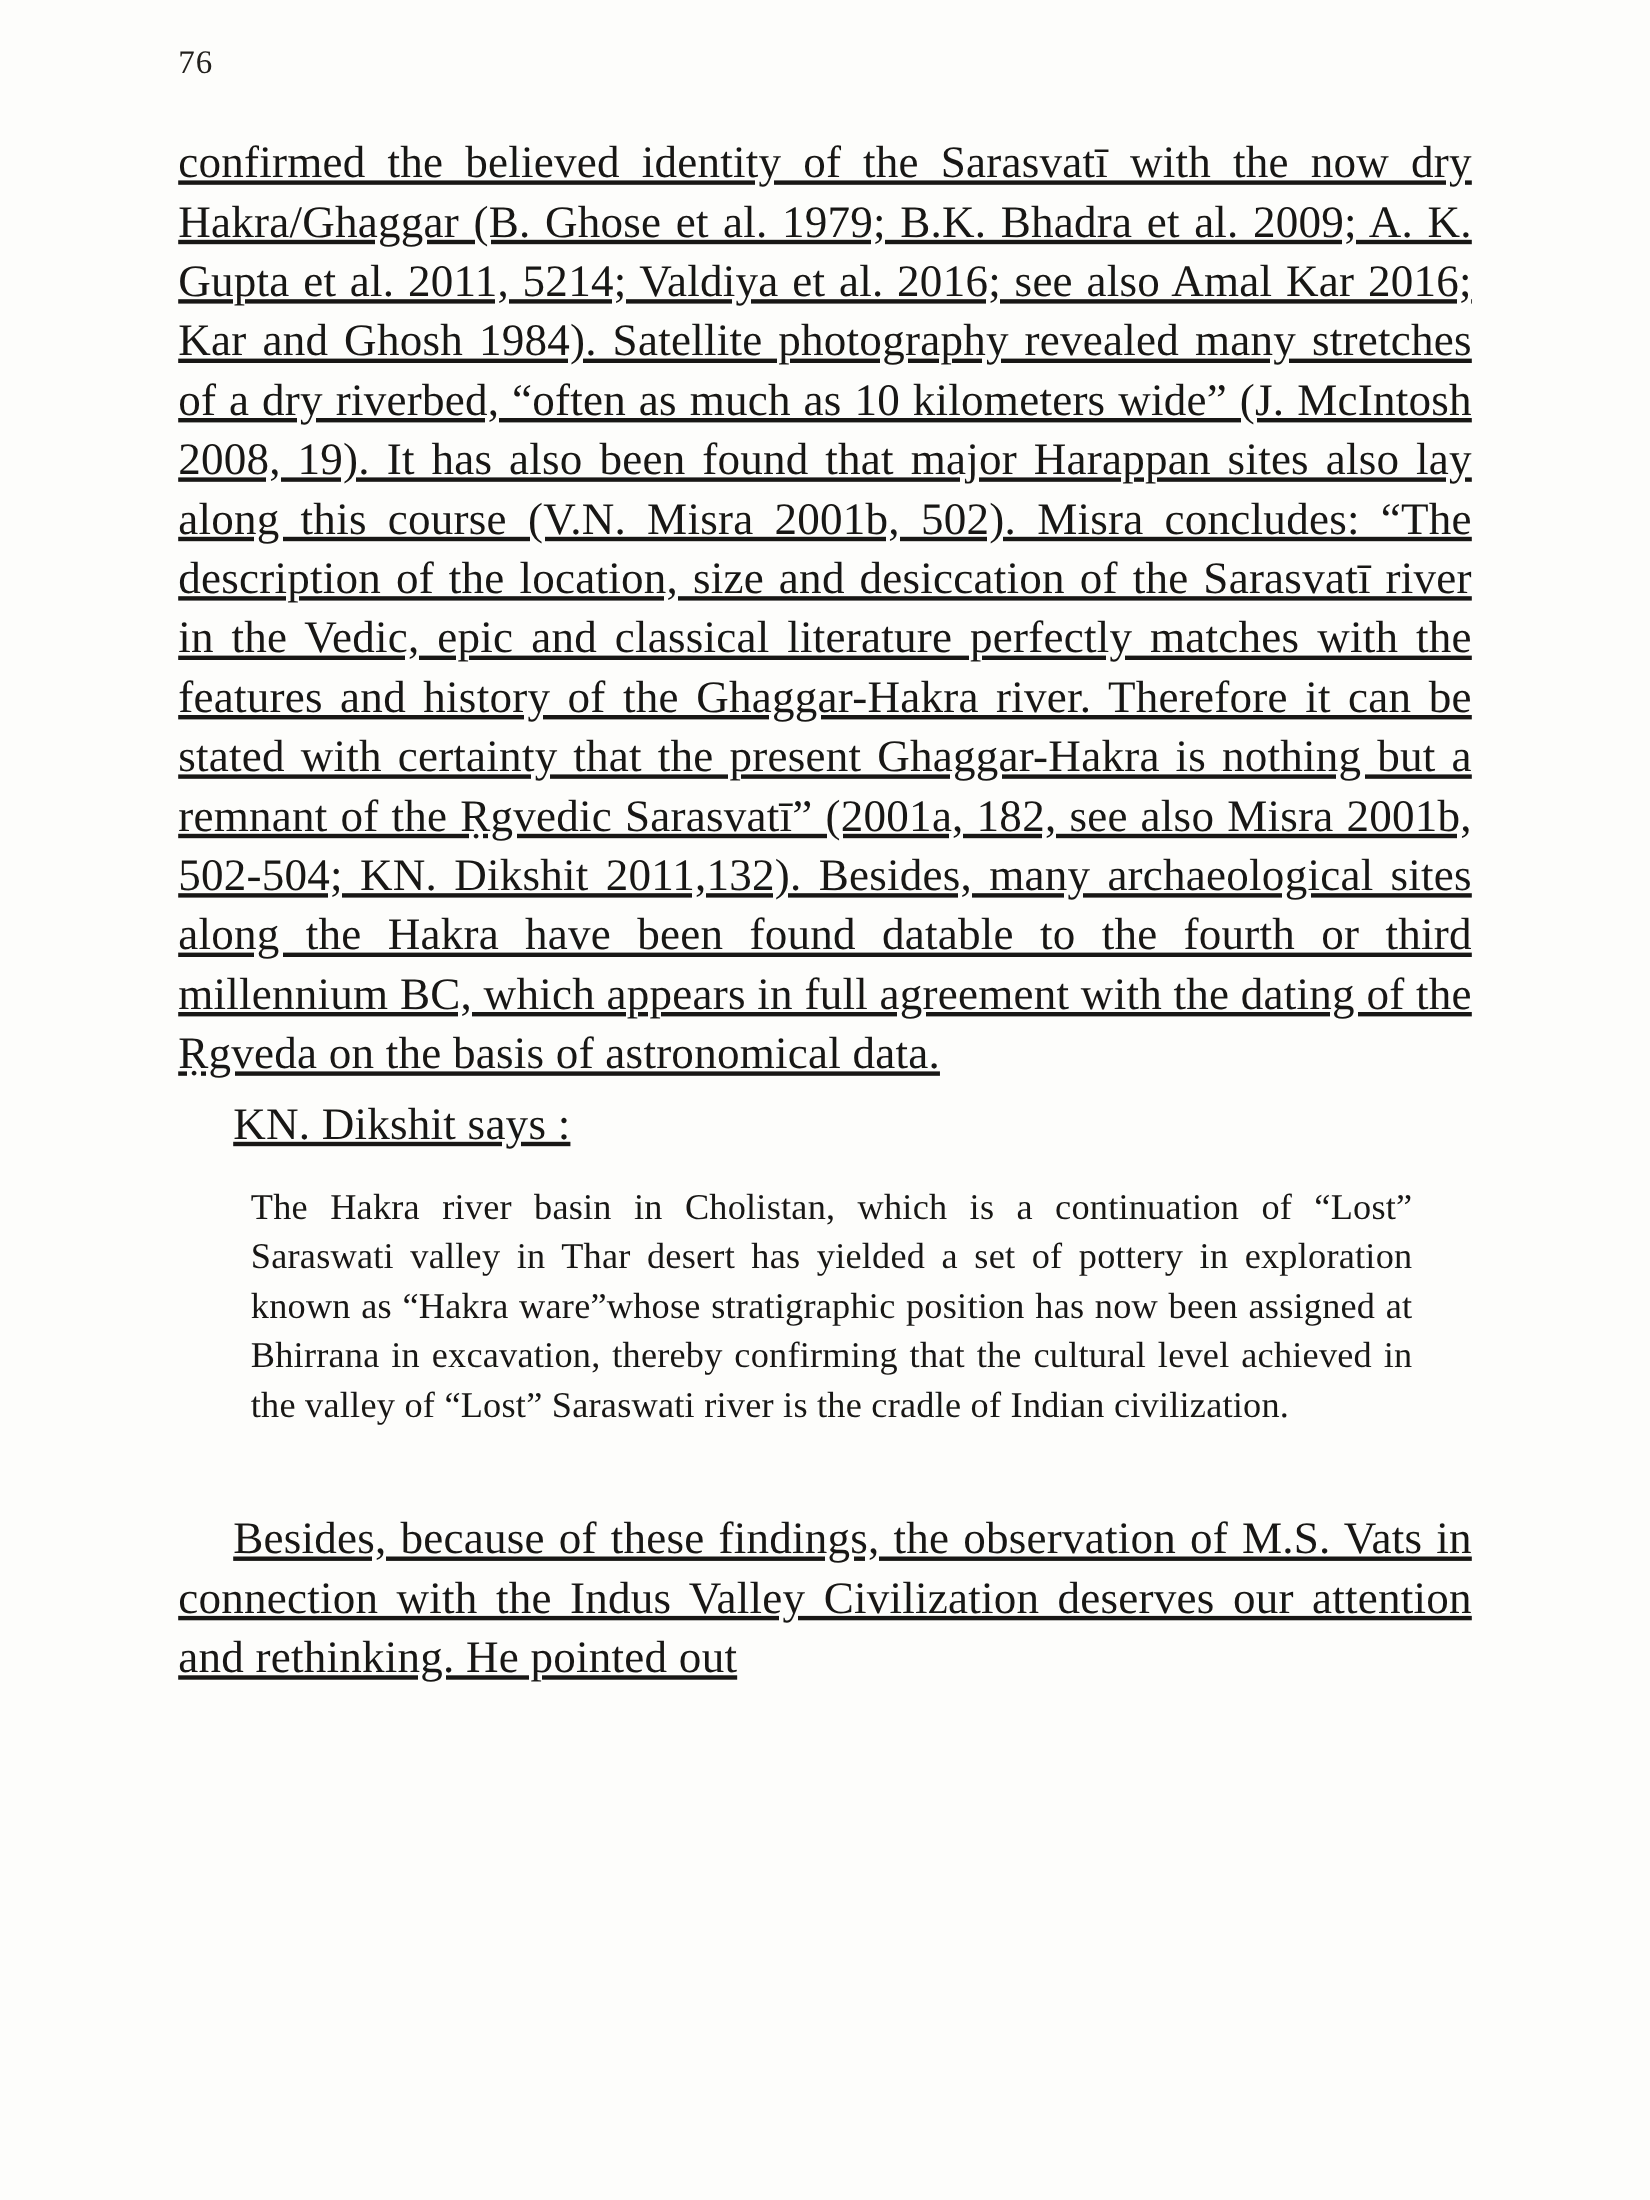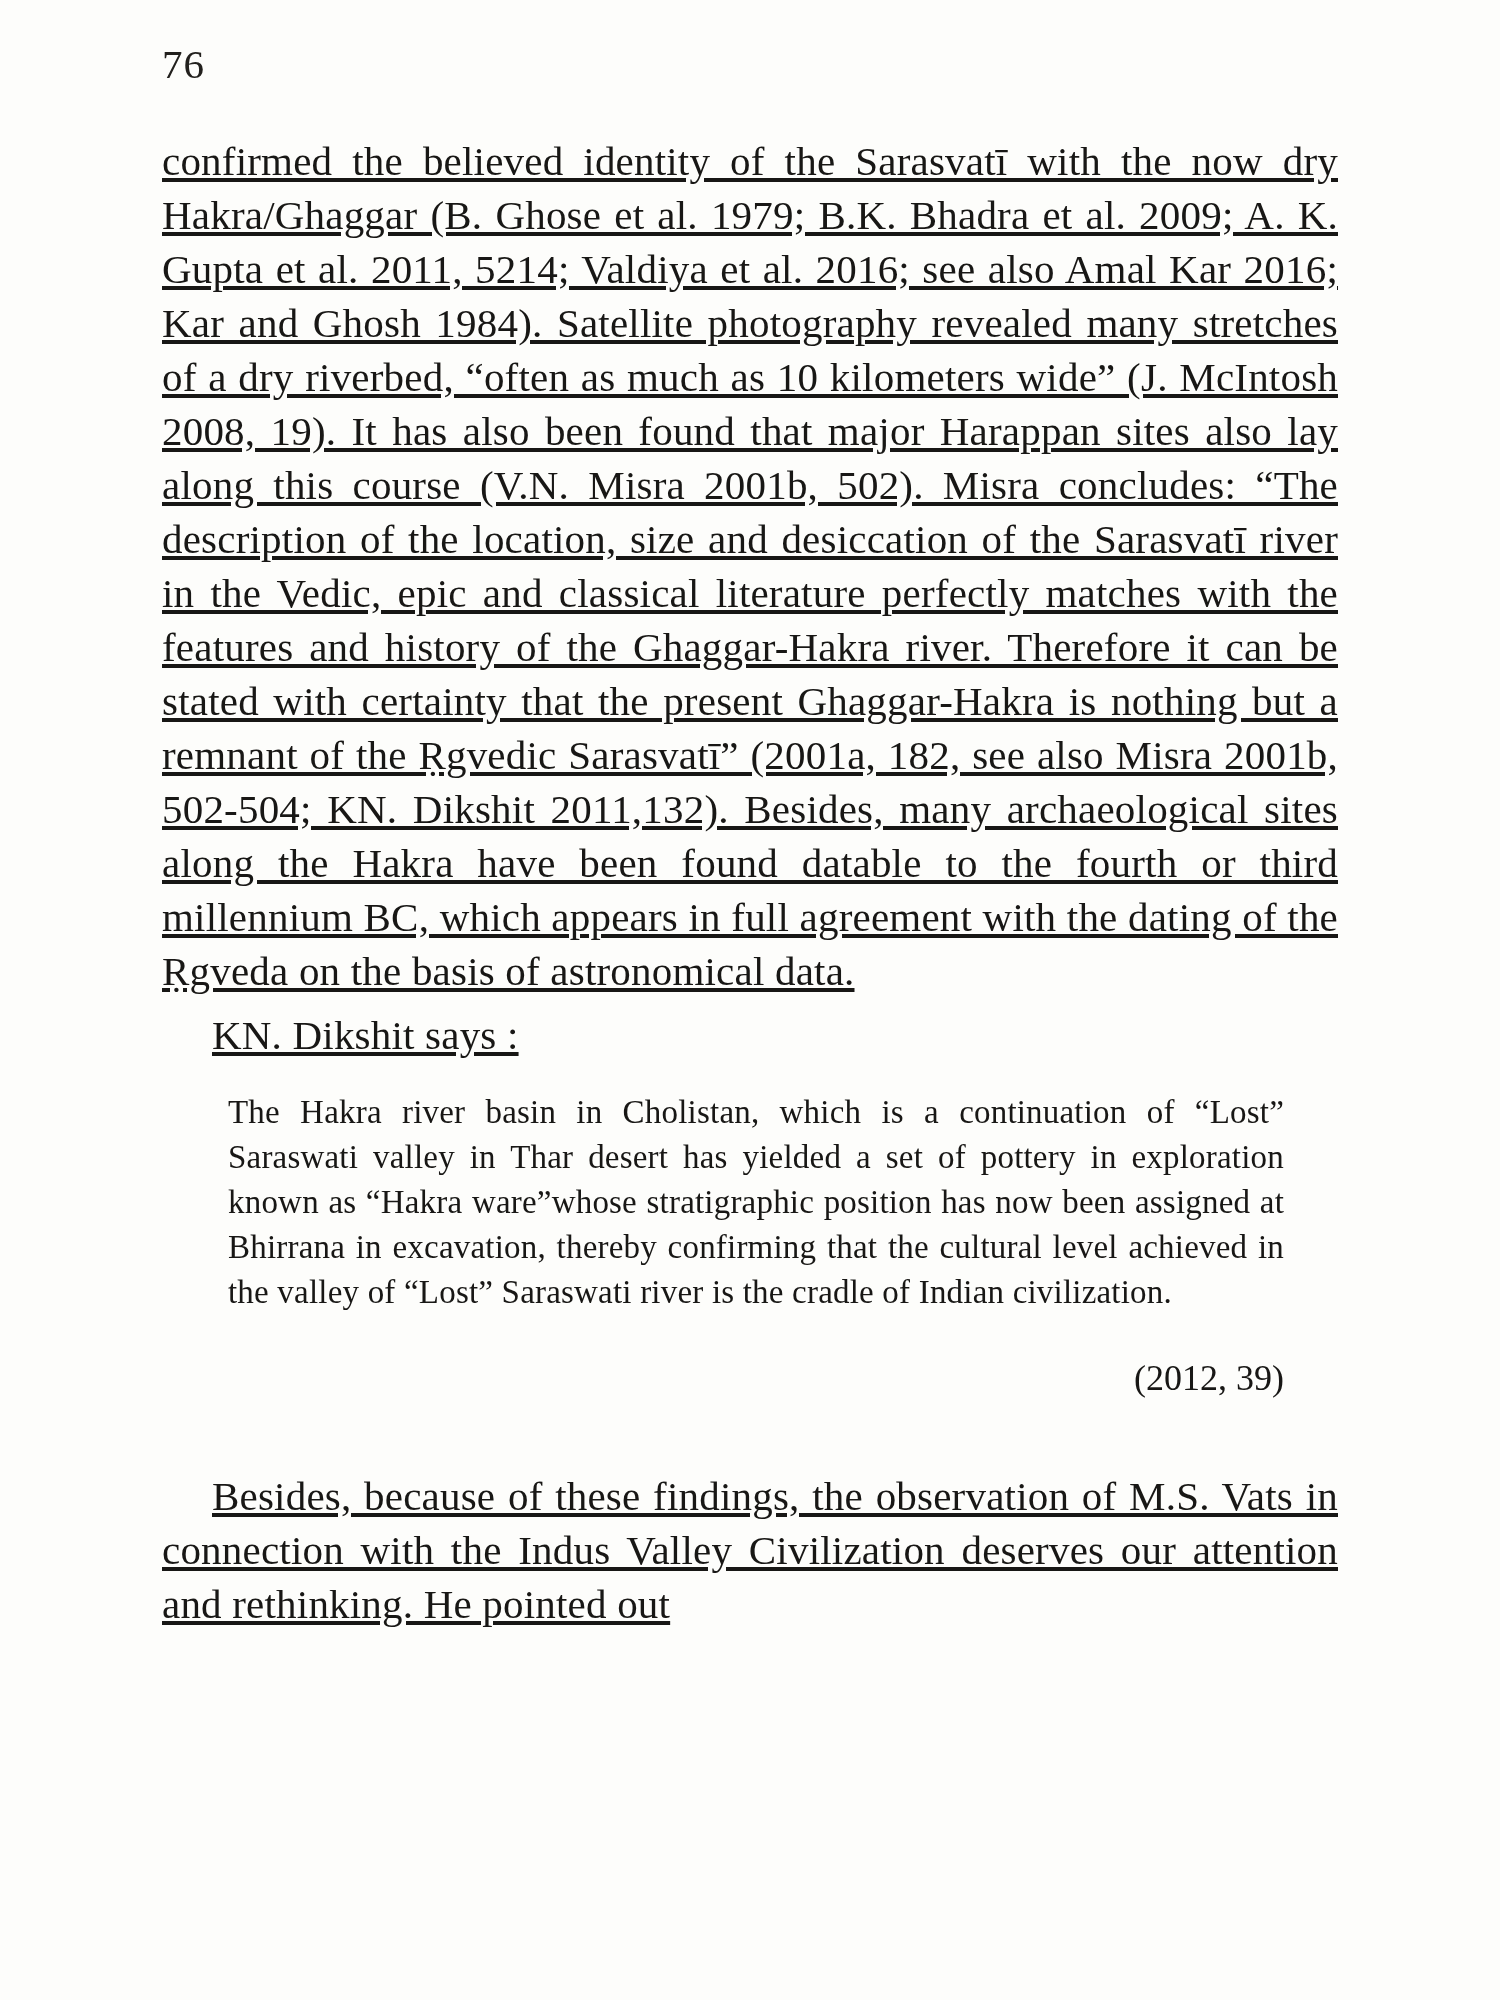--- a/index.html
+++ b/index.html
@@ -17,21 +17,21 @@
   }
   .page-inner {
     position: absolute;
     left: 162px;
     top: 40px;
     width: 1176px;
   }
   .page-header {
     display: flex;
     align-items: baseline;
-    font-size: 41px;
+    font-size: 30px;
     margin-bottom: 46px;
     color: #22201d;
   }
   .page-number {
     width: 172px;
     letter-spacing: 1px;
   }
   .running-head {
     letter-spacing: 2.5px;
   }
@@ -76,19 +76,18 @@
   </header>
 
   <main class="page-body">
 
     <p class="para">confirmed the believed identity of the Sarasvatī with the now dry Hakra/Ghaggar (B. Ghose et al. 1979; B.K. Bhadra et al. 2009; A. K. Gupta et al. 2011, 5214; Valdiya et al. 2016; see also Amal Kar 2016; Kar and Ghosh 1984). Satellite photography revealed many stretches of a dry riverbed, “often as much as 10 kilometers wide” (J. McIntosh 2008, 19). It has also been found that major Harappan sites also lay along this course (V.N. Misra 2001b, 502). Misra concludes: “The description of the location, size and desiccation of the Sarasvatī river in the Vedic, epic and classical literature perfectly matches with the features and history of the Ghaggar-Hakra river. Therefore it can be stated with certainty that the present Ghaggar-Hakra is nothing but a remnant of the Ṛgvedic Sarasvatī” (2001a, 182, see also Misra 2001b, 502-504; KN. Dikshit 2011,132). Besides, many archaeological sites along the Hakra have been found datable to the fourth or third millennium BC, which appears in full agreement with the dating of the Ṛgveda on the basis of astronomical data.</p>
 
     <p class="para indent dikshit">KN. Dikshit says :</p>
 
     <blockquote class="quote">The Hakra river basin in Cholistan, which is a continuation of “Lost” Saraswati valley in Thar desert has yielded a set of pottery in exploration known as “Hakra ware”whose stratigraphic position has now been assigned at Bhirrana in excavation, thereby confirming that the cultural level achieved in the valley of “Lost” Saraswati river is the cradle of Indian civilization.</blockquote>
 
-    <p class="citation">(2012, 39)</p>
 
     <p class="para indent last">Besides, because of these findings, the observation of M.S. Vats in connection with the Indus Valley Civilization deserves our attention and rethinking. He pointed out</p>
 
   </main>
 
 </div>
 
 </body></html>

